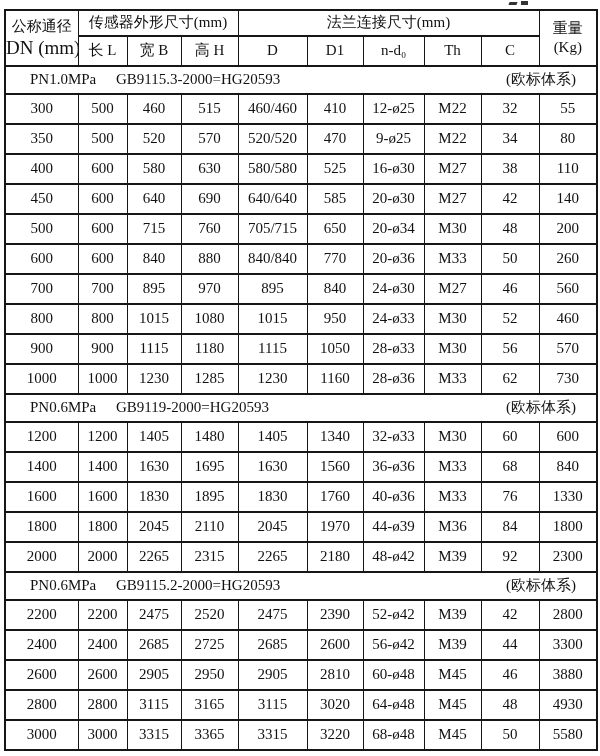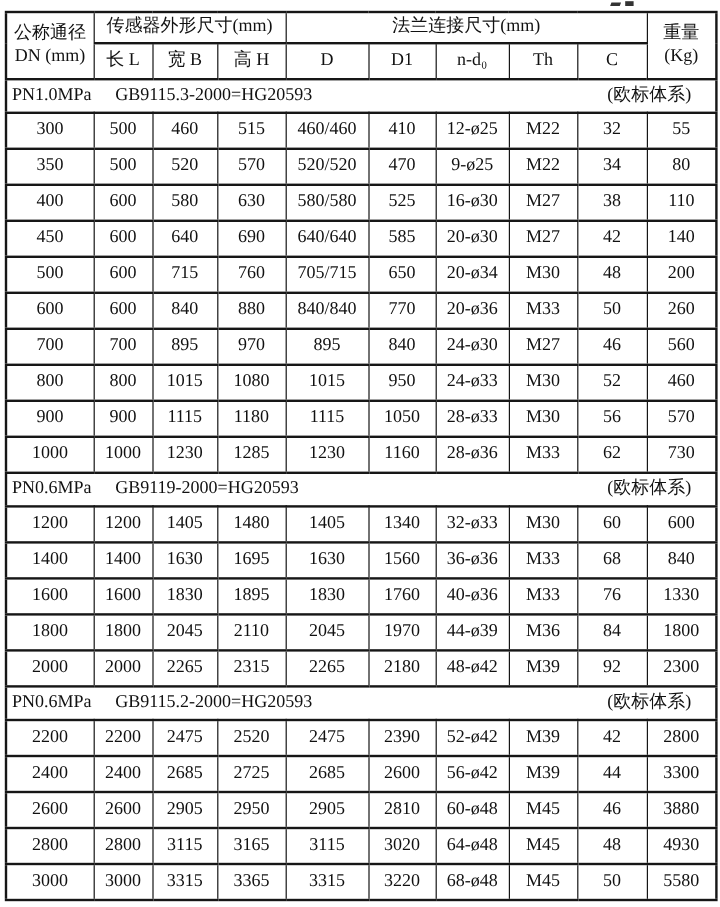--- a/index.html
+++ b/index.html
@@ -27,26 +27,26 @@
   th, td {
     border-left:1px solid #161616; border-right:1px solid #161616;
     border-top:2px solid #161616; border-bottom:2px solid #161616;
     text-align:center; vertical-align:middle;
     font-weight:normal; font-size:15px; line-height:1.15;
     padding:0; overflow:hidden; white-space:nowrap;
   }
   tr.hr1 th { height:24px; }
   tr.hr2 th { height:28px; }
   th.merged { line-height:1.25; }
-  .sub-line { font-size:15px; }
+  .sub-line { font-size:19px; }
   tbody td.data-cell { height:28px; }
 
   tr.section-row td { height:26px; }
   .section-wrap { display:flex; align-items:center; width:100%; }
-  .section-pressure { padding-left:4px; width:86px; text-align:left; flex:0 0 auto; }
+  .section-pressure { padding-left:24px; width:86px; text-align:left; flex:0 0 auto; }
   .section-standard { text-align:left; flex:1 1 auto; }
   .section-note { padding-right:20px; flex:0 0 auto; }
 </style>
 </head>
 <body>
 
 <div class="page">
   <div class="artifact"></div>
 
   <table class="spec">

